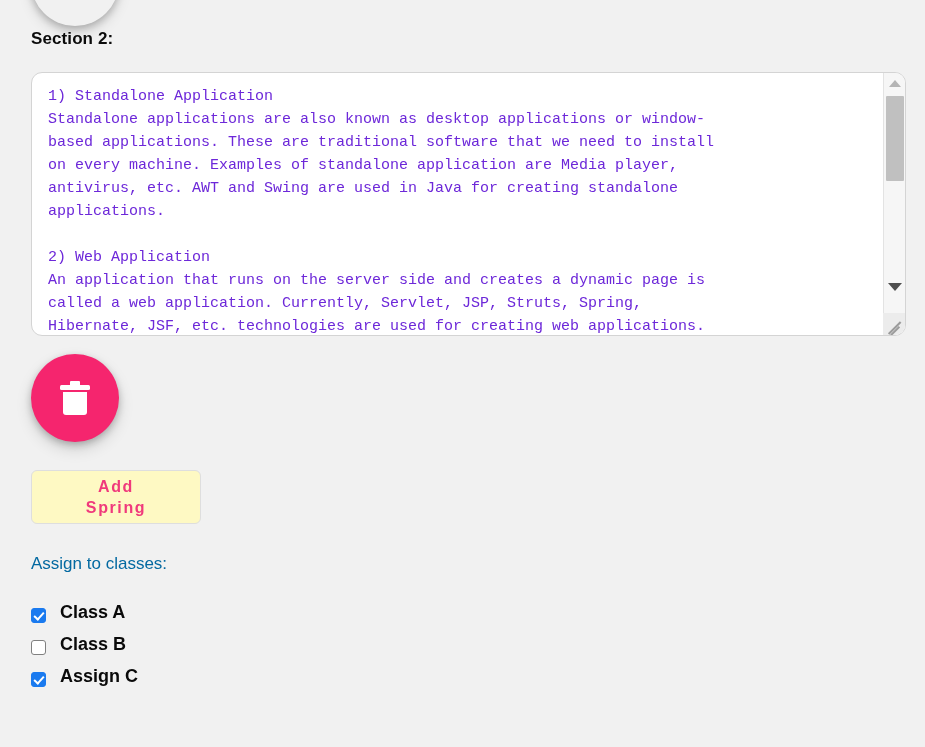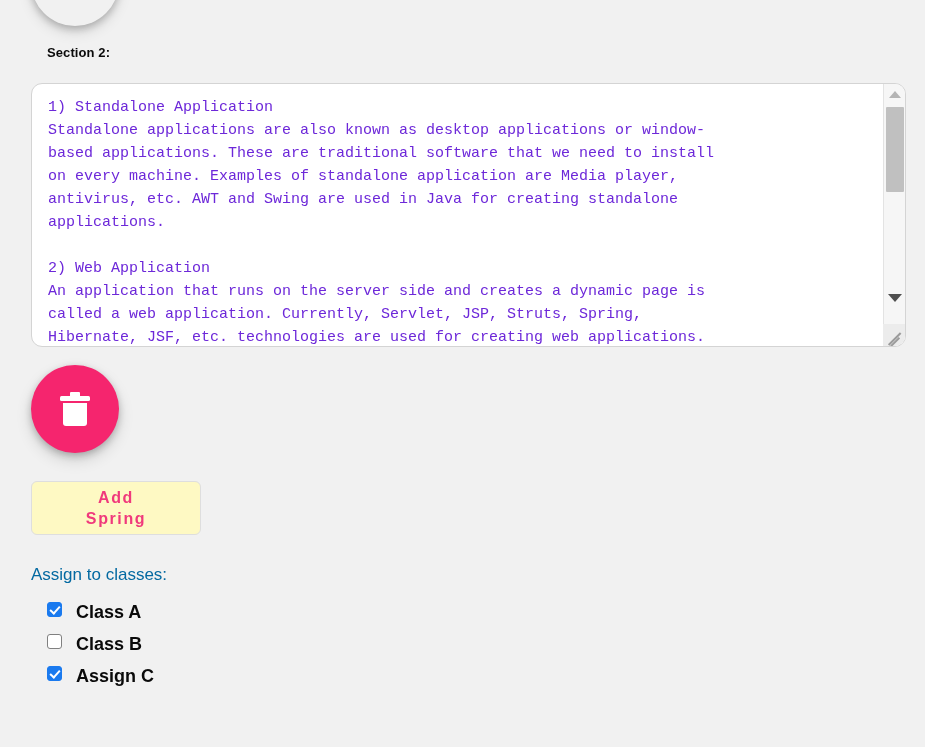--- a/index.html
+++ b/index.html
@@ -28,24 +28,24 @@
     box-shadow: 0 3px 7px rgba(0,0,0,0.20), 0 6px 14px rgba(0,0,0,0.13);
   }
 
   .page {
     position: relative;
     padding: 0 0 0 31px;
   }
 
   
   .section-heading {
-    font-size: 13px;
+    font-size: 17px;
     font-weight: bold;
     color: #0b0b0b;
-    margin: 16px;
+    margin: 0;
     padding-top: 29px;
     letter-spacing: 0.1px;
   }
 
   
   .title-row {
     display: flex;
     align-items: center;
     margin-top: 15px;
   }
@@ -220,23 +220,22 @@
   .assign-label {
     margin-top: 30px;
     font-size: 17px;
     color: #0369a1;
   }
   .class-list {
     margin-top: 17px;
   }
   .class-row {
     display: flex;
-    align-items: flex-start;
+    align-items: flex-end;
     height: 32px;
-    margin-left: 16px;
   }
   .cb {
     width: 15px;
     height: 15px;
     border-radius: 3px;
     flex: 0 0 auto;
     position: relative;
     cursor: pointer;
   }
   .cb.on {

